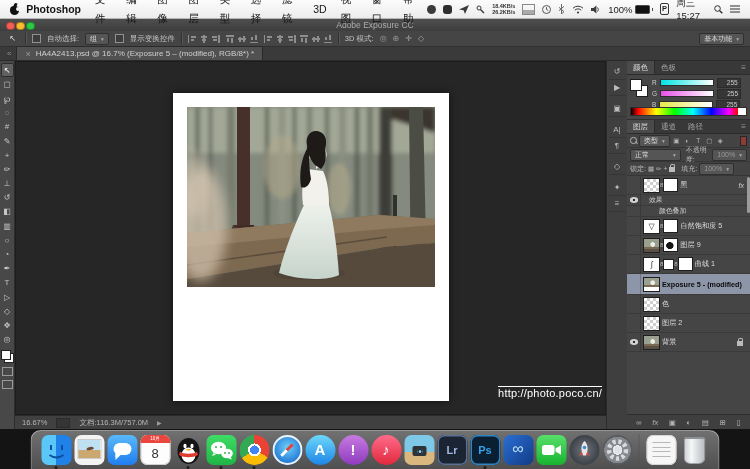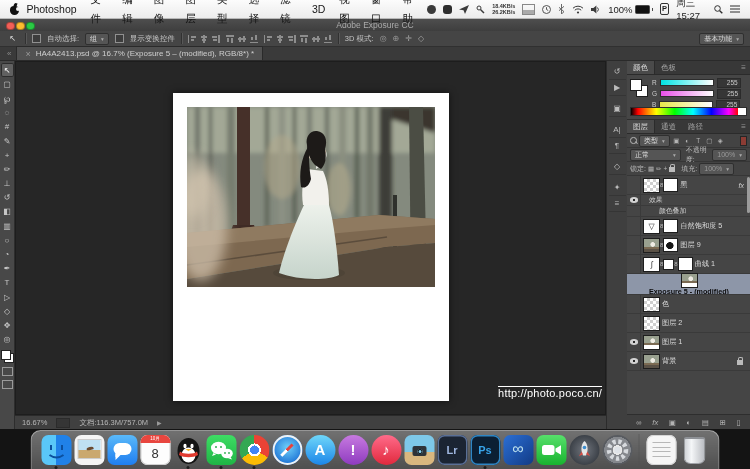--- a/index.html
+++ b/index.html
@@ -7,21 +7,21 @@
         font-family:"Liberation Sans",sans-serif;cursor:default;}
   
   #menubar{position:absolute;top:0;left:0;width:750px;height:19px;box-sizing:border-box;
     background:linear-gradient(#fcfcfc,#ececec);border-bottom:1px solid #b8b8b8;
     display:flex;align-items:center;padding:0 10px;font-size:10.5px;color:#151515;z-index:6;}
   .apple{position:relative;width:10px;height:11px;margin-right:4px;}
   .apple .body{position:absolute;left:0;top:2px;width:9px;height:9px;background:#111;border-radius:45% 45% 50% 50%;}
   .apple .bite{position:absolute;right:-2px;top:3px;width:4px;height:4px;border-radius:50%;background:#f3f3f3;}
   .apple .leaf{position:absolute;left:4px;top:-1px;width:3px;height:3.5px;background:#111;border-radius:60% 0 60% 0;transform:rotate(20deg);}
   .mitem{padding:0 7px;line-height:19px;}
-  .mitem.app{font-weight:normal;padding-left:4px;}
+  .mitem.app{font-weight:bold;padding-left:4px;}
   #mright{margin-left:auto;display:flex;align-items:center;gap:7px;font-size:9.5px;color:#222;}
   .sicon{display:flex;align-items:center;}
   .darkdot{width:9px;height:9px;border-radius:3px;background:#2e2e2e;}
   .darkdot.round{border-radius:50%;background:#3a3a3a;}
   .net{display:flex;flex-direction:column;font-size:5.5px;line-height:6px;color:#333;font-weight:bold;}
   .spark{width:15px;height:9px;border:1px solid #888;background:
       linear-gradient(transparent 55%, #aaa 55%) ;}
   .batt{display:flex;align-items:center;gap:2px;}
   .batt .bb{width:13px;height:7px;border:1px solid #4a4a4a;border-radius:1.5px;background:#111;position:relative;}
   .batt .bt{width:1.5px;height:3px;background:#4a4a4a;}
@@ -106,21 +106,21 @@
   .mag{width:7px;height:7px;position:relative;}
   .mag i{position:absolute;left:0;top:0;width:4.5px;height:4.5px;border:1px solid #b5b5b5;border-radius:50%;}
   .mag b{position:absolute;left:4.8px;top:4.8px;width:2.6px;height:1.2px;background:#b5b5b5;transform:rotate(45deg);}
   .locki{font-size:6.5px;color:#b5b5b5;}
   .mlock{position:relative;width:6px;height:5px;background:#bbb;margin-top:2px;}
   .mlock::before{content:"";position:absolute;top:-3px;left:1px;width:2.6px;height:3px;border:1px solid #bbb;border-bottom:none;border-radius:2px 2px 0 0;}
   #llist{position:relative;flex:1;background:#454545;overflow:hidden;}
   .lr{display:flex;align-items:center;height:19px;border-bottom:1px solid #3a3a3a;font-size:7.2px;color:#dedede;padding-right:2px;box-sizing:border-box;}
   .lr.sel{background:#8d96a8;color:#0b0b0b;}
   .lr.sub{height:11px;font-size:6.8px;color:#cfcfcf;}
-  .lr.h21{height:21px;flex-direction:column;}
+  .lr.h21{height:21px;}
   .ec{width:13px;align-self:stretch;border-right:1px solid #3a3a3a;display:flex;align-items:center;justify-content:center;flex:none;}
   .eye{width:8px;height:5.5px;border-radius:50%;background:radial-gradient(circle at 50% 50%,#2a2a2a 0 1.1px,#d2d2d2 1.3px);}
   .th{width:15px;height:13px;outline:1px solid #1e1e1e;margin-left:3px;flex:none;}
   .checker{background-image:linear-gradient(45deg,#cfcfcf 25%,transparent 25%,transparent 75%,#cfcfcf 75%),
            linear-gradient(45deg,#cfcfcf 25%,#fff 25%,#fff 75%,#cfcfcf 75%);background-size:6px 6px;background-position:0 0,3px 3px;background-color:#fff;}
   .pho{background:
       radial-gradient(circle at 58% 36%,#efece4 0 2px,rgba(0,0,0,0) 2.6px),
       linear-gradient(180deg,#99a08f 0 54%,#7b6a52 54% 70%,#ffffff 70% 100%);}
   .phofull{background:
       radial-gradient(circle at 58% 42%,#efece4 0 2px,rgba(0,0,0,0) 2.6px),
@@ -617,27 +617,20 @@
         </div>
         <div class="lr">
           <span class="ec"></span>
           <span class="th checker"></span>
           <span class="nm">图层 2</span>
         </div>
         <div class="lr">
           <span class="ec">
               <i class="eye"></i>
             </span>
-          <span class="th pho"></span>
-          <span class="nm">图层 1</span>
-        </div>
-        <div class="lr">
-          <span class="ec">
-              <i class="eye"></i>
-            </span>
           <span class="th phofull"></span>
           <span class="nm">背景</span>
           <span class="mlock" style="margin-left:auto;margin-right:5px;"></span>
         </div>
         <div id="lscroll"></div>
       </div>
 
       <div class="lfoot">
         <span>∞</span>
         <span style="font-style:italic;">fx</span>

